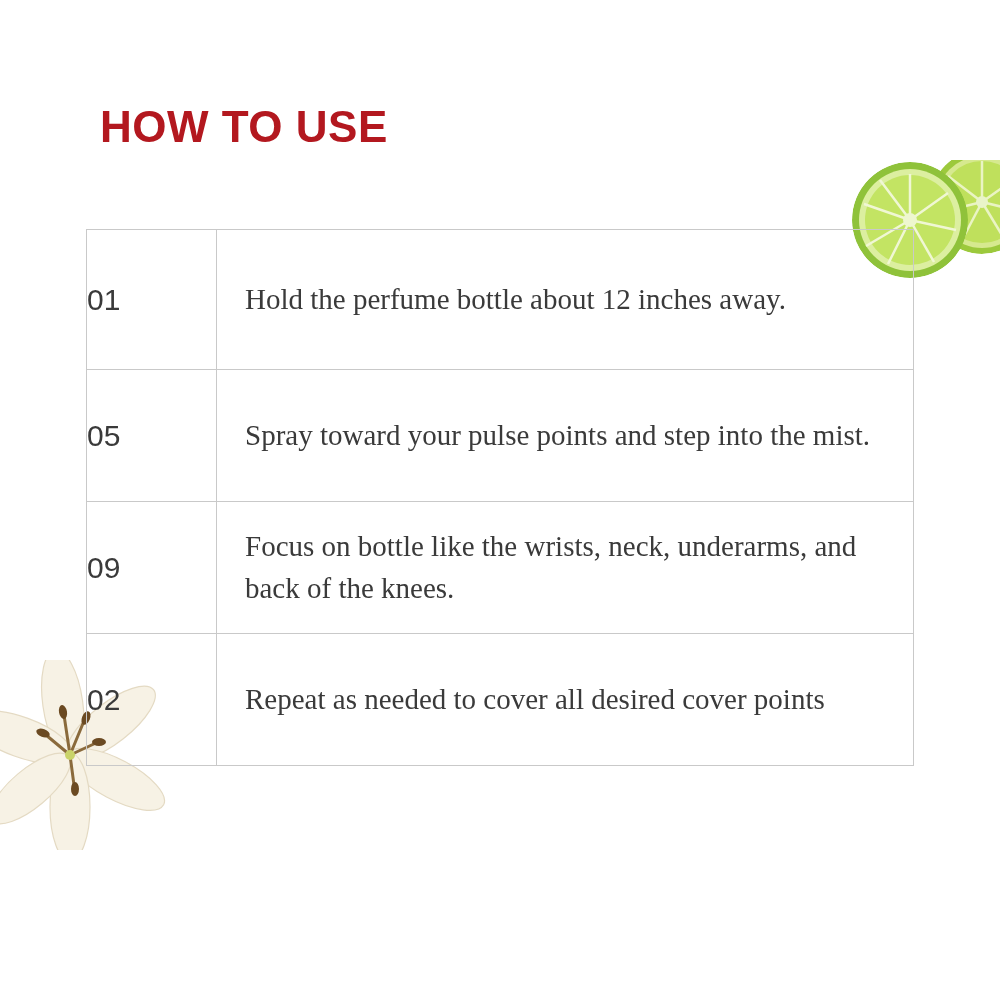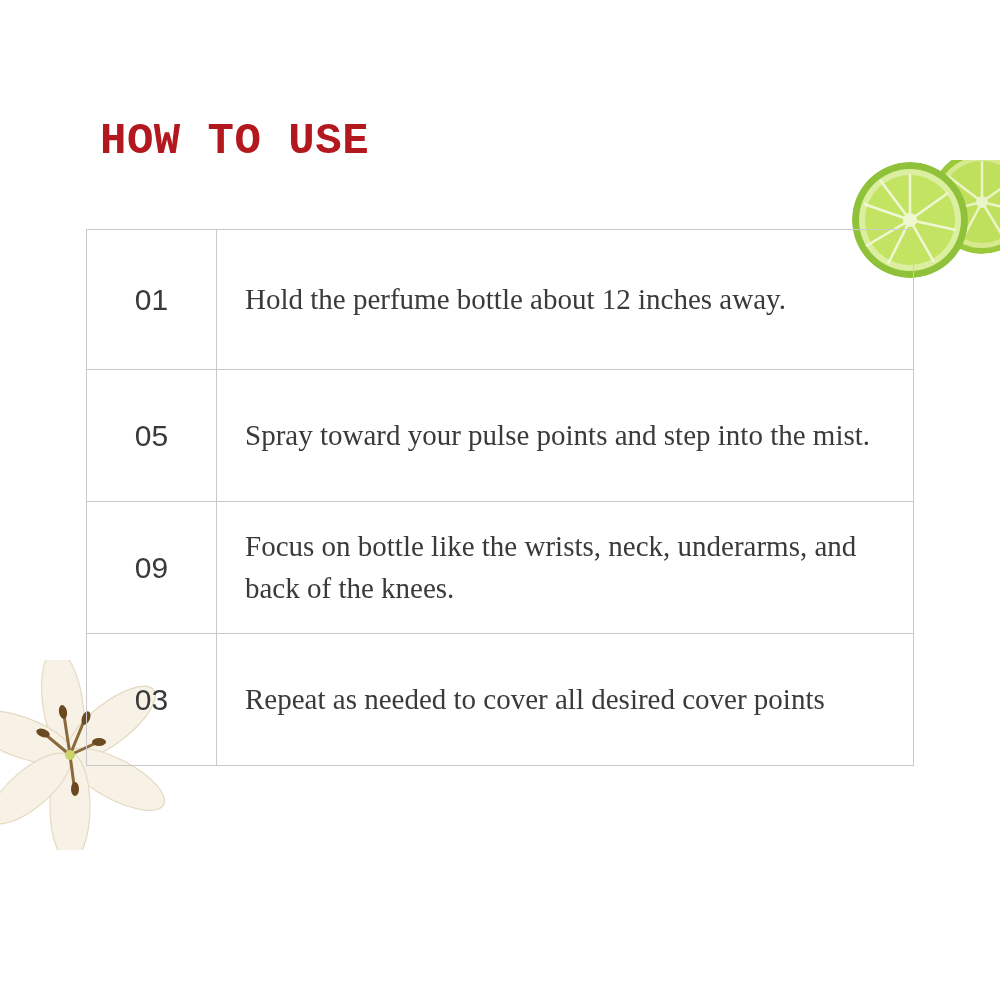--- a/index.html
+++ b/index.html
@@ -17,46 +17,45 @@
 
   .page {
     position: absolute;
     inset: 0;
   }
 
   
   .title {
     position: absolute;
     left: 100px;
-    top: 117px;
+    top: 103px;
     font-size: 44px;
     font-weight: bold;
     letter-spacing: 0.5px;
     color: #b3181f;
     line-height: 1.1;
-    font-family: Liberation Mono, monospace;
   }
 
   
   .steps-table {
     position: absolute;
     left: 86px;
     top: 229px;
     width: 828px;
     border-collapse: collapse;
     table-layout: fixed;
   }
   .steps-table td {
     border: 1px solid #c9c9c9;
     vertical-align: middle;
     background: transparent;
   }
   .num-cell {
     width: 129px;
-    text-align: center;
+    text-align: left;
     font-size: 30px;
     color: #3a3a3a;
     padding: 18px 0;
     font-weight: normal;
   }
   .text-cell {
     padding: 18px 26px 18px 28px;
     font-size: 29px;
     line-height: 1.42;
     color: #3a3a3a;
@@ -178,19 +177,19 @@
       </tr>
       <tr class="row-2">
         <td class="num-cell">05</td>
         <td class="text-cell">Spray toward your pulse points and step into the mist.</td>
       </tr>
       <tr class="row-3">
         <td class="num-cell">09</td>
         <td class="text-cell">Focus on bottle like the wrists, neck, underarms, and back of the knees.</td>
       </tr>
       <tr class="row-4">
-        <td class="num-cell">03</td>
+        <td class="num-cell">02</td>
         <td class="text-cell">Repeat as needed to cover all desired cover points</td>
       </tr>
     </tbody>
   </table>
 
 </div>
 
 </body></html>

